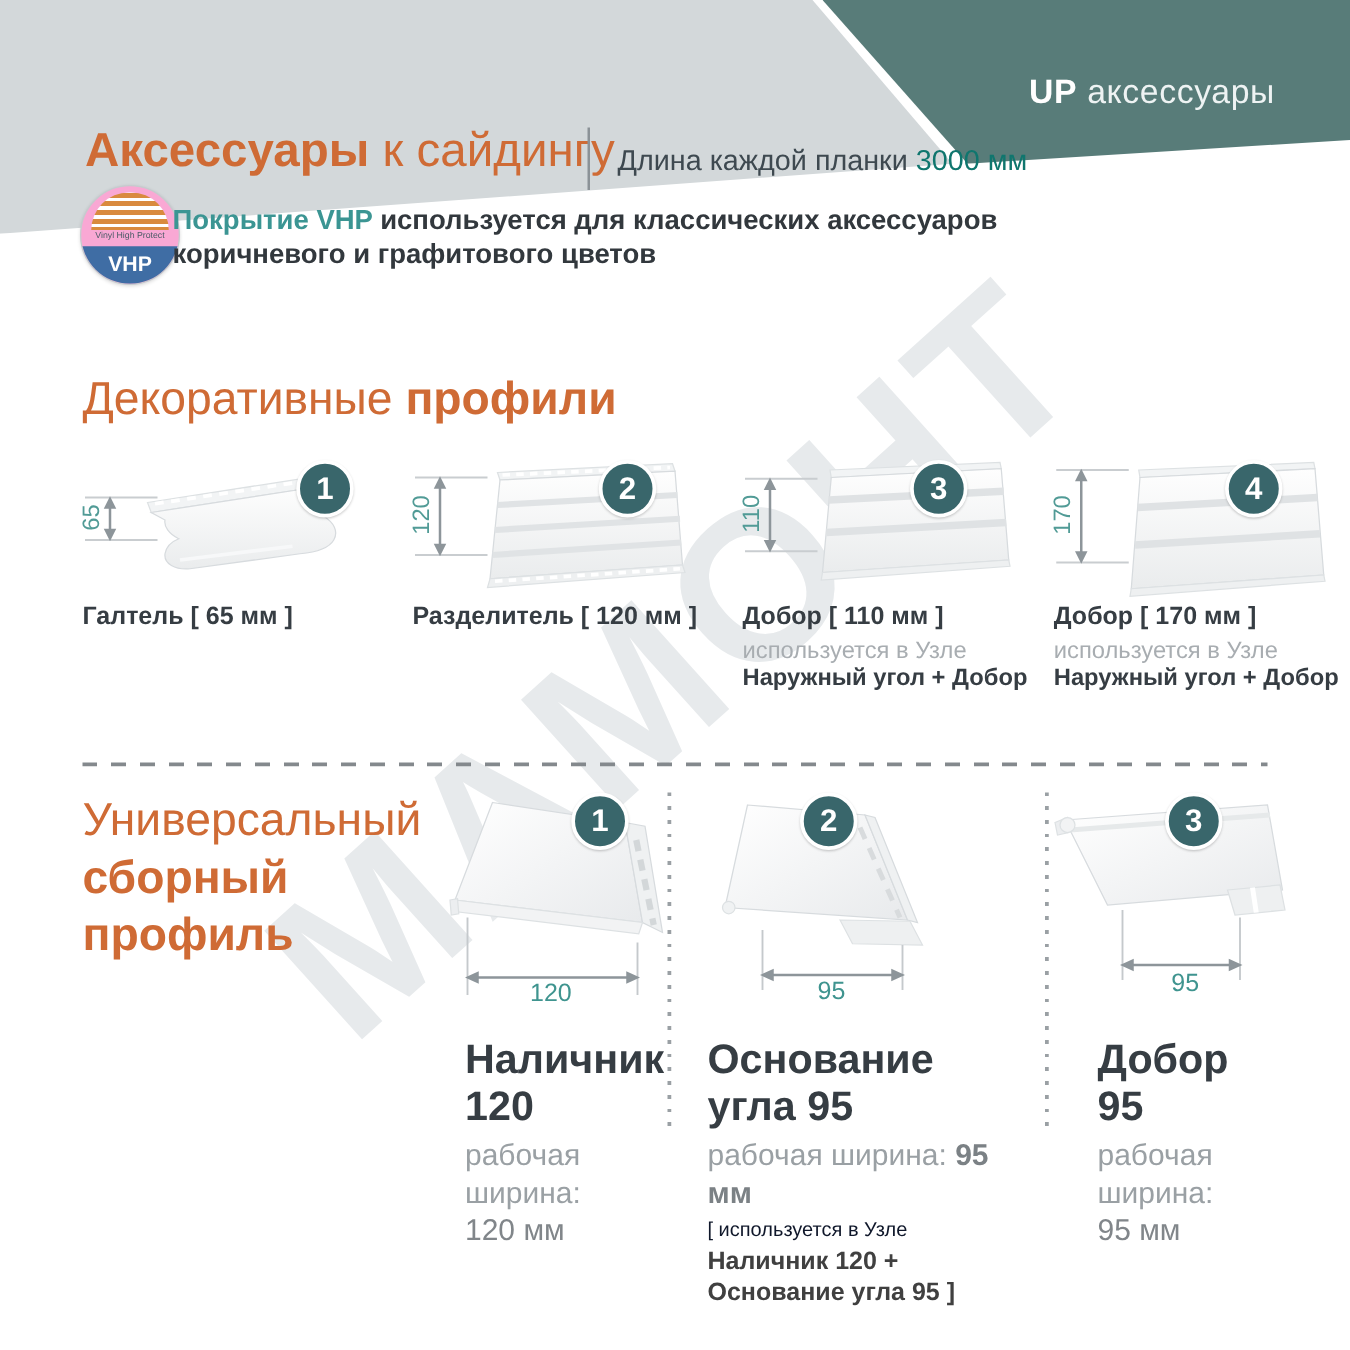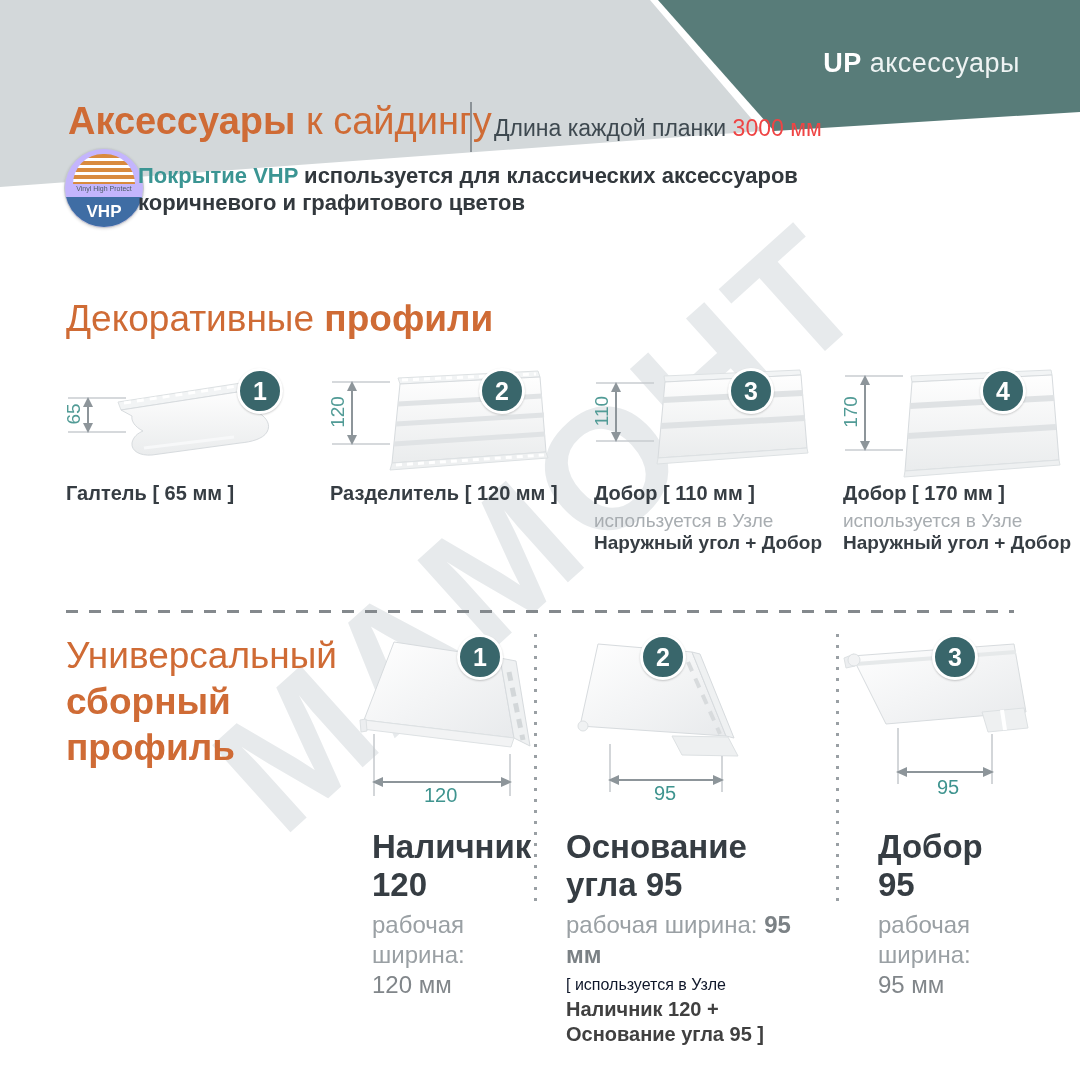--- a/index.html
+++ b/index.html
@@ -3,35 +3,35 @@
 <meta charset="utf-8">
 <style>
   html,body{margin:0;padding:0;background:#fff;}
   .page{position:relative;width:1080px;height:1080px;background:#ffffff;overflow:hidden;
         font-family:"Liberation Sans", sans-serif;color:#363d43;}
   
   .band-gray{position:absolute;left:0;top:0;width:1080px;height:190px;background:#d3d8da;
              clip-path:polygon(0 0,650px 0,762px 131px,0 187px);z-index:0;}
   .band-teal{position:absolute;left:0;top:0;width:1080px;height:135px;background:#587c79;
              clip-path:polygon(658px 0,1080px 0,1080px 112px,774px 131px);z-index:0;}
-  .ribbon{position:absolute;right:60px;top:48px;z-index:2;color:#eef3f3;font-size:27px;letter-spacing:.5px;}
+  .ribbon{position:absolute;right:60px;top:58px;z-index:2;color:#eef3f3;font-size:27px;letter-spacing:.5px;}
   .ribbon b{font-weight:bold;color:#ffffff;}
   
   .watermark{position:absolute;left:90px;top:430px;width:900px;text-align:center;z-index:0;
              font-size:170px;font-weight:bold;color:#e7eaec;letter-spacing:6px;
              transform:rotate(-42deg);user-select:none;}
   
   .title{position:absolute;left:68px;top:100px;z-index:2;font-size:38px;color:#cf6b35;white-space:nowrap;}
   .title .tb{font-weight:bold;}
   .vline{position:absolute;left:470px;top:102px;width:2px;height:50px;background:#8b9297;z-index:2;}
   .length{position:absolute;left:494px;top:115px;z-index:2;font-size:23px;color:#3e4950;white-space:nowrap;}
-  .length .teal{color:#ef4444;}
+  .length .teal{color:#0f766e;}
   
   .vhp{position:absolute;left:64px;top:148px;width:78px;height:78px;border-radius:50%;
-       background:#c4b5fd;border:1px solid #c6cbce;overflow:hidden;z-index:2;box-shadow:0 1px 3px rgba(0,0,0,.15);}
+       background:#f9a8d4;border:1px solid #c6cbce;overflow:hidden;z-index:2;box-shadow:0 1px 3px rgba(0,0,0,.15);}
   .vhp-str{height:30px;margin:5px 8px 0;border-radius:34px 34px 0 0;
            background:repeating-linear-gradient(180deg,#d98a3e 0 4px,#ffffff 4px 7px);}
   .vhp-cap{font-size:7px;color:#4a5a66;text-align:center;margin-top:1px;white-space:nowrap;}
   .vhp-bot{position:absolute;bottom:0;left:0;right:0;height:30px;background:#3f6da4;color:#fff;
            font-weight:bold;font-size:17px;display:flex;align-items:center;justify-content:center;
            border-radius:0 0 39px 39px;}
   .vhp-note{position:absolute;left:138px;top:162px;z-index:2;font-size:22px;font-weight:bold;
             color:#32383d;line-height:27px;}
   .vhp-note .teal{color:#3b9593;}
   

